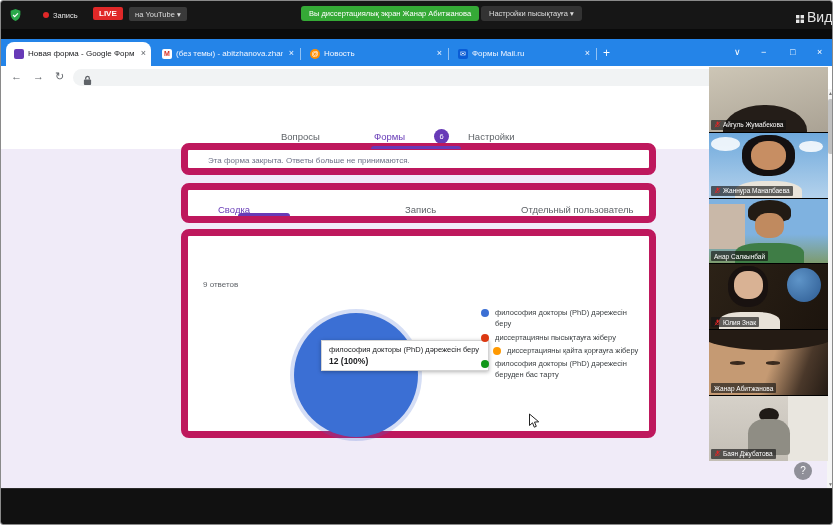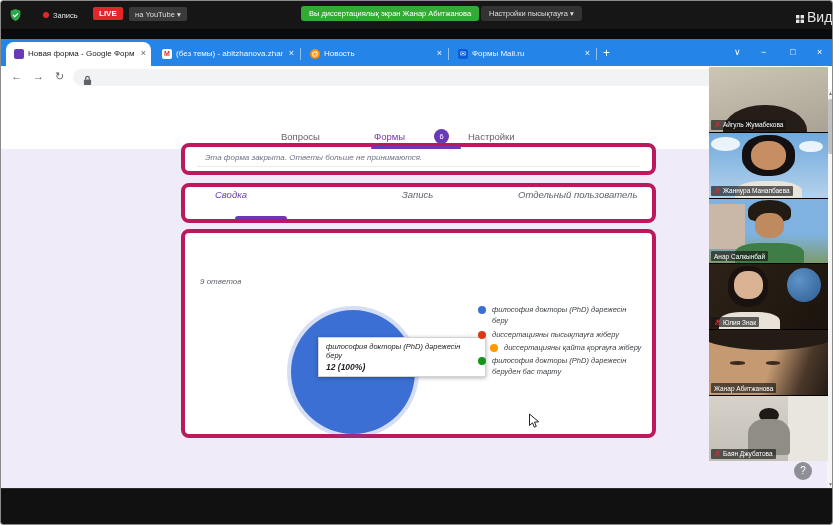--- a/index.html
+++ b/index.html
@@ -47,26 +47,26 @@
   .savestat{left:177px;top:94px;width:110px;font-size:7.5px;color:#5f6368;line-height:10px;}
   .sendbtn{left:683px;top:94px;width:62px;height:24px;background:#673ab7;color:#fff;border-radius:4px;font-size:9px;line-height:24px;padding-left:10px;box-sizing:border-box;}
   
   .fnav{left:0;top:123px;width:833px;height:25px;background:#fff;border-bottom:1px solid #e8eaed;}
   .fnav .lbl{top:7px;font-size:9.5px;color:#5f6368;}
   .fnav .lbl.act{color:#673ab7;}
   .badge{left:433px;top:5px;width:15px;height:15px;border-radius:50%;background:#673ab7;color:#fff;font-size:7.5px;text-align:center;line-height:15px;}
   .underl{left:370px;top:145px;width:90px;height:3px;background:#673ab7;border-radius:3px 3px 0 0;z-index:3;}
   
   .content{left:0;top:148px;width:833px;height:339px;background:#f0ebf8;}
-  .card{position:absolute;left:180px;width:475px;background:#fff;border:4px solid #be185d;border-radius:8px;box-sizing:border-box;font-style:italic;}
+  .card{position:absolute;left:180px;width:475px;background:#fff;border:7px solid #be185d;border-radius:8px;box-sizing:border-box;}
   .closedcard{top:-6px;height:32px;overflow:hidden;}
   .closednote{left:20px;top:6px;font-size:8px;color:#6e7287;white-space:nowrap;}
   .closeddiv{left:12px;right:12px;top:19px;height:1px;background:#e8eaed;}
   .subtabs{top:34px;height:40px;}
-  .stab{position:absolute;top:2px;font-size:9.5px;color:#5f6368;}
+  .stab{position:absolute;top:14px;font-size:9.5px;color:#5f6368;}
   .stab.act{color:#673ab7;}
   .stabline{position:absolute;left:50px;bottom:0;width:52px;height:3px;background:#673ab7;border-radius:3px 3px 0 0;}
   .qcard{top:80px;height:209px;}
   .qtitle{left:15px;top:10px;width:445px;font-size:11px;color:#202124;line-height:14px;}
   .qcount{left:15px;top:44px;font-size:8px;color:#5f6368;}
   .pie{left:106px;top:77px;width:124px;height:124px;border-radius:50%;box-shadow:0 0 0 4px rgba(66,103,210,.22);}
   .pielabel{left:144px;top:128px;font-size:8px;color:#fff;}
   .tooltip{left:133px;top:104px;width:168px;background:#fff;border:1px solid #d4d4d4;box-shadow:0 1px 4px rgba(0,0,0,.3);padding:4px 7px;box-sizing:border-box;}
   .tooltip .l1{font-size:7.5px;color:#202124;}
   .tooltip .l2{font-size:8.5px;color:#202124;font-weight:bold;margin-top:2px;}

